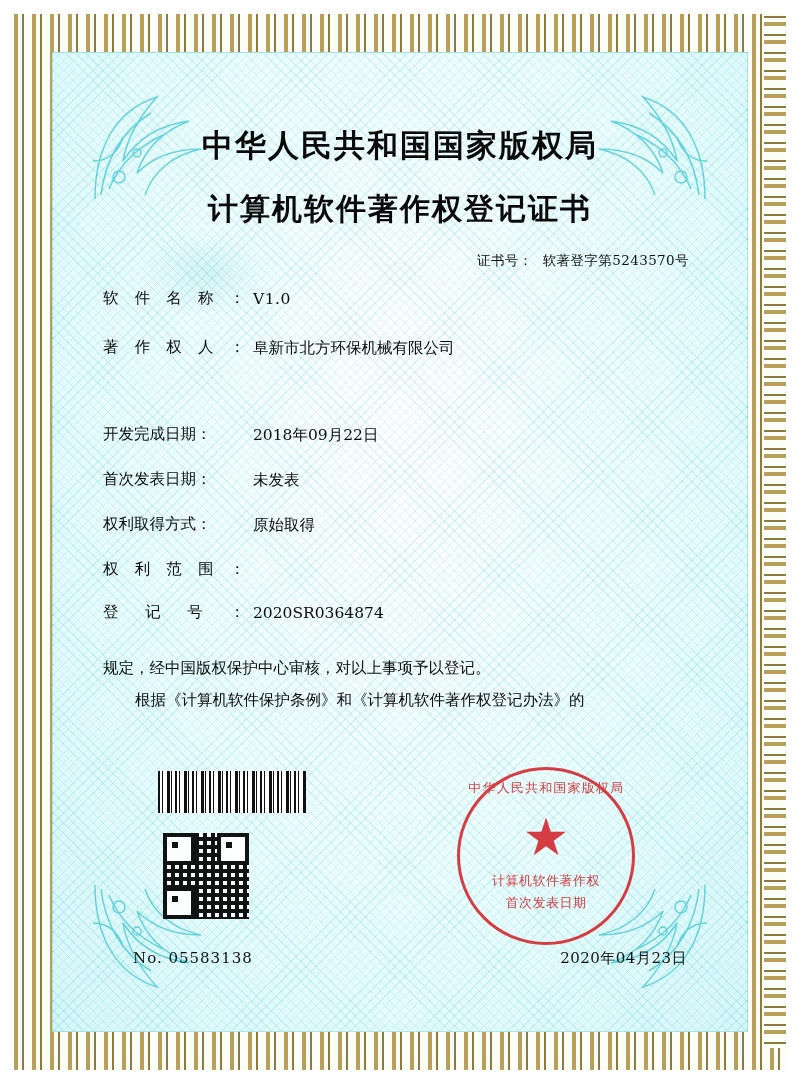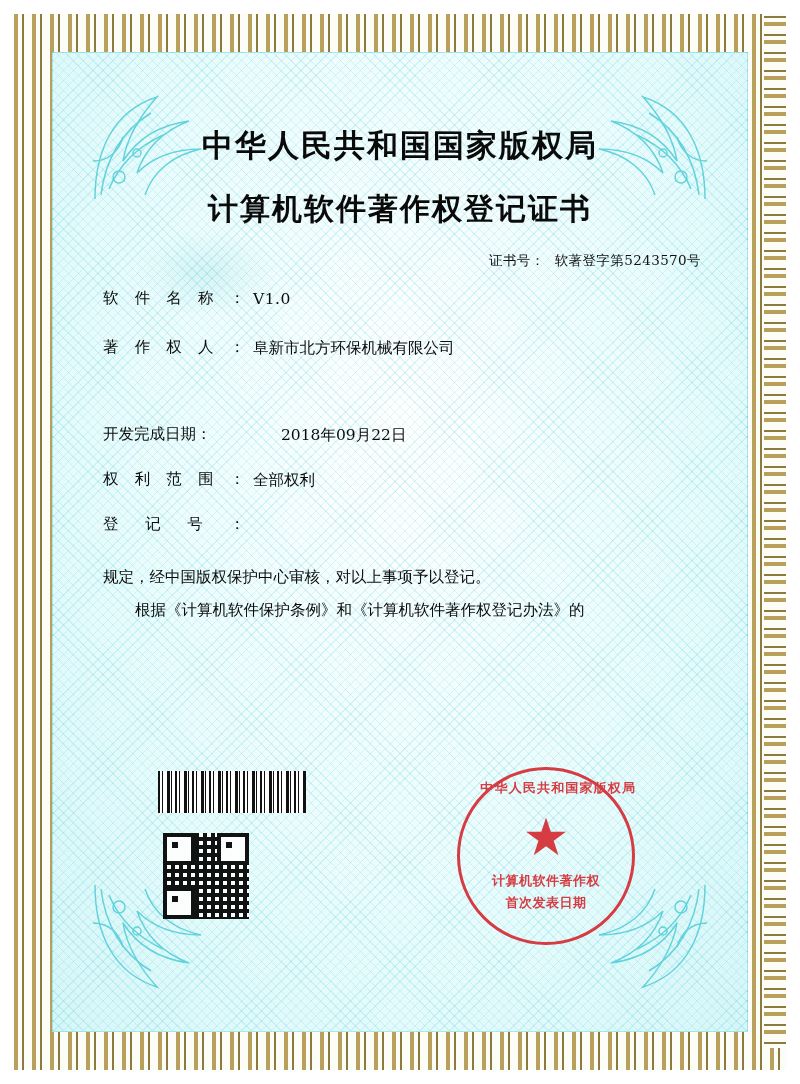--- a/index.html
+++ b/index.html
@@ -122,21 +122,21 @@
     font-size: 30px;
     letter-spacing: 2px;
     color: #0a0a0a;
     margin-top: 22px;
     font-weight: bold;
     font-family: "DejaVu Serif", "Liberation Serif", serif;
   }
 
   .cert-no {
     text-align: right;
-    padding-right: 46px;
+    padding-right: 58px;
     margin-top: 22px;
     font-size: 13.5px;
     color: #111;
     letter-spacing: 0.4px;
     font-family: "DejaVu Serif", "Liberation Serif", serif;
   }
   .cert-no .label { margin-right: 10px; }
 
   .fields {
     margin-top: 18px;
@@ -251,36 +251,36 @@
     left: 50%;
     top: 36%;
     transform: translate(-50%, -38%);
     font-size: 52px;
     line-height: 1;
     color: #d4232a;
   }
   .seal .arc {
     position: absolute;
     left: 0; right: 0; top: 10px;
-    text-align: right;
+    text-align: center;
     font-size: 12.5px;
     letter-spacing: 1px;
-    font-weight: bold;
+    font-weight: normal;
   }
   .seal .arc-text {
     display: inline-block;
     transform: scaleX(1.05);
   }
   .seal .bottom-line1,
   .seal .bottom-line2 {
     position: absolute;
     left: 0; right: 0;
     text-align: center;
     font-size: 13px;
-    font-weight: bold;
+    font-weight: normal;
     letter-spacing: 0.5px;
   }
   .seal .bottom-line1 { top: 102px; }
   .seal .bottom-line2 { top: 124px; }
 
   .footer {
     position: absolute;
     left: 0; right: 0;
     top: 896px;
     display: flex;
@@ -386,45 +386,53 @@
             <span>作</span>
             <span>权</span>
             <span>人</span>
             <span>：</span>
           </div>
           <div class="field-value">阜新市北方环保机械有限公司</div>
         </div>
 
         <div class="gap-a"></div>
 
-        <div class="field-row" style="margin-top:26px;gap:28px;">
+        <div class="field-row" style="margin-top:26px;">
           <div class="field-label">开发完成日期：</div>
           <div class="field-value">2018年09月22日</div>
         </div>
 
-
+        <div class="field-row" style="margin-top:22px;">
+          <div class="field-label">首次发表日期：</div>
+          <div class="field-value">未发表</div>
+        </div>
+
+        <div class="field-row" style="margin-top:22px;">
+          <div class="field-label">权利取得方式：</div>
+          <div class="field-value">原始取得</div>
+        </div>
 
         <div class="field-row" style="margin-top:22px;">
           <div class="field-label spread">
             <span>权</span>
             <span>利</span>
             <span>范</span>
             <span>围</span>
             <span>：</span>
           </div>
-          <div class="field-value">全部权利</div>
         </div>
 
         <div class="field-row" style="margin-top:22px;">
           <div class="field-label spread">
             <span>登</span>
             <span>记</span>
             <span>号</span>
             <span>：</span>
           </div>
+          <div class="field-value">2020SR0364874</div>
         </div>
 
       </div>
 
       <div class="statement">
         <div><span>规定，经中国版权保护中心审核，对以上事项予以登记。</span></div>
         <div><span class="indent"></span><span>根据《计算机软件保护条例》和《计算机软件著作权登记办法》的</span></div>
       </div>
 
       <div class="barcode-wrap">
@@ -439,16 +447,20 @@
         </div>
       </div>
 
       <div class="seal">
         <div class="arc"><span class="arc-text">中华人民共和国家版权局</span></div>
         <div class="star">★</div>
         <div class="bottom-line1">计算机软件著作权</div>
         <div class="bottom-line2">首次发表日期</div>
       </div>
 
+      <div class="footer">
+        <div class="serial">No. 05583138</div>
+        <div class="date">2020年04月23日</div>
+      </div>
 
     </div>
   </div>
 </div>
 
 </body></html>

